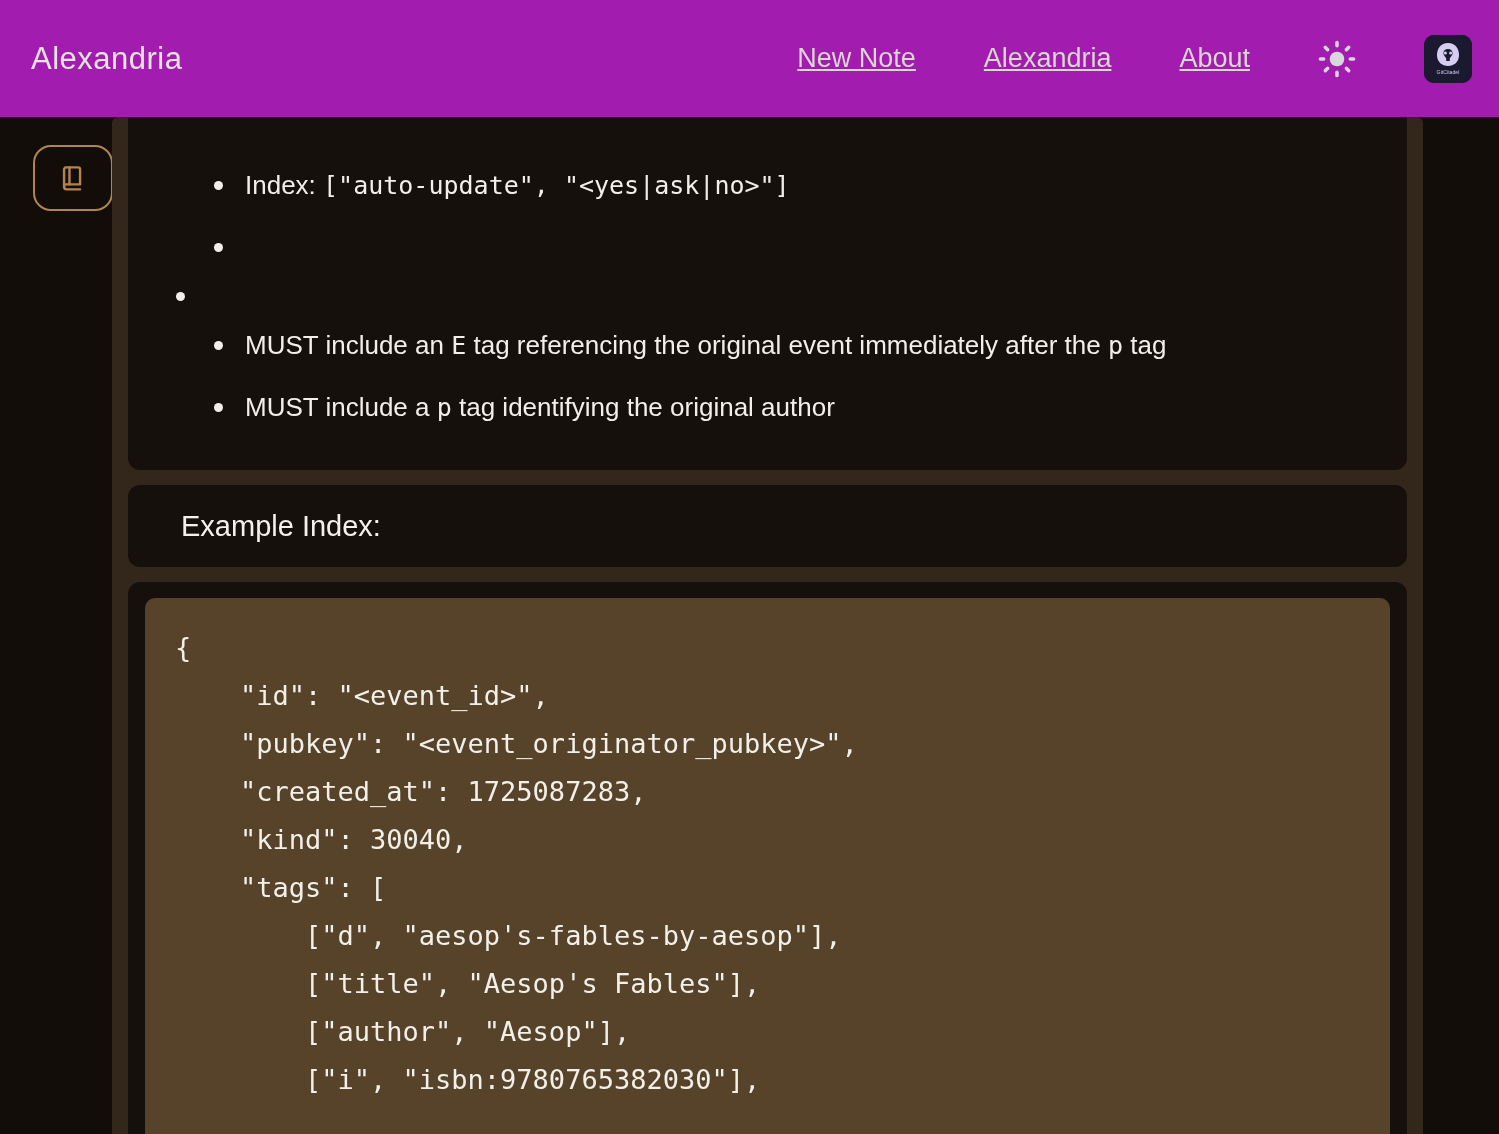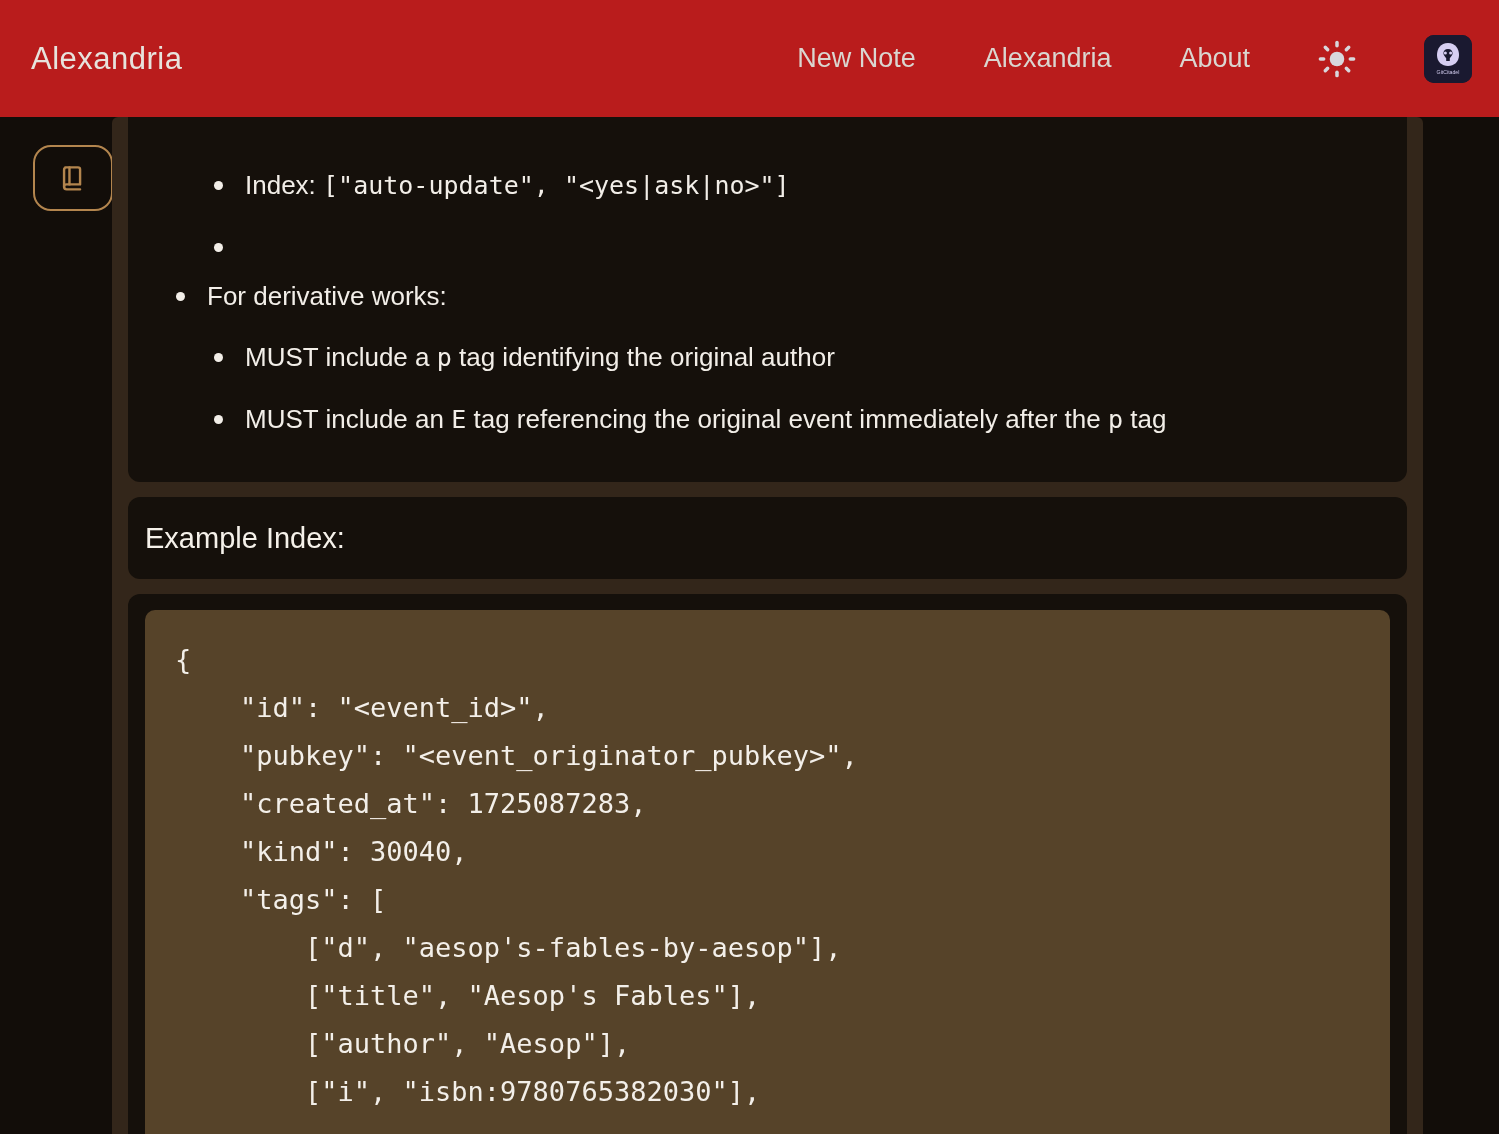--- a/index.html
+++ b/index.html
@@ -9,28 +9,28 @@
     overflow:hidden;
     position:relative;
     font-family:"Liberation Sans", sans-serif;
     color:#f2eee8;
   }
   
   .header{
     position:absolute;top:0;left:0;right:0;height:117px;
     display:flex;align-items:center;
     padding:0 27px 0 31px;box-sizing:border-box;
-    background:#b91c1c;
+    background:#a21caf;
   }
   .brand{
     font-size:31px;color:#e7e3dd;letter-spacing:0.5px;cursor:pointer;
   }
   .nav{
     margin-left:auto;display:flex;align-items:center;gap:68px;
-    font-size:27px;color:#dad6d0;
+    font-size:27px;color:#dad6d0;text-decoration:underline;
   }
   .nav a{color:#dad6d0;text-decoration:none;cursor:pointer;}
   .icon-btn{
     background:none;border:none;padding:0;margin:0;cursor:pointer;
     display:flex;align-items:center;justify-content:center;
   }
   .logo{
     width:48px;height:48px;border-radius:10px;background:#1a1930;
     display:flex;align-items:center;justify-content:center;cursor:pointer;
     margin-left:14px;
@@ -44,21 +44,21 @@
   }
   
   .content-area{
     position:absolute;top:117px;left:112px;right:76px;bottom:0;
     background:#33261a;
     border-radius:6px 6px 0 0;
     padding:0 16px;box-sizing:border-box;
     overflow:hidden;
   }
   .card{
-    background:#15100b;border-radius:12px;margin:15px 0;
+    background:#15100b;border-radius:12px;margin:15px 0;padding-left:36px;
   }
   .card-bullets{
     margin-top:-26px;
     padding:50px 24px 18px 24px;
   }
   .row{display:flex;margin:27px 0;font-size:26px;line-height:34px;color:#f2eee8;}
   .row .dot{
     width:9px;height:9px;border-radius:50%;background:#f2eee8;
     flex:none;margin-top:13px;
   }
@@ -144,29 +144,28 @@
     <div>
         <div class="row lvl-2">
           <span class="dot"></span>
           <div class="txt"><span>Index: </span><code>["auto-update", "&lt;yes|ask|no&gt;"]</code></div>
         </div>
         <div class="row lvl-2">
           <span class="dot"></span>
         </div>
         <div class="row lvl-1">
           <span class="dot"></span>
-          <div class="txt"><span>For derivative works:</span></div>
+        </div>
+        <div class="row lvl-2">
+          <span class="dot"></span>
+          <div class="txt"><span>MUST include an </span><code>E</code><span> tag referencing the original event immediately after the </span><code>p</code><span> tag</span></div>
         </div>
         <div class="row lvl-2">
           <span class="dot"></span>
           <div class="txt"><span>MUST include a </span><code>p</code><span> tag identifying the original author</span></div>
-        </div>
-        <div class="row lvl-2">
-          <span class="dot"></span>
-          <div class="txt"><span>MUST include an </span><code>E</code><span> tag referencing the original event immediately after the </span><code>p</code><span> tag</span></div>
         </div>
       </div>
   </div>
 
   <div class="card">
     <div class="card-label">Example Index:</div>
   </div>
 
   <div class="card card-code-wrap">
     <pre class="codeblock"><code>{

